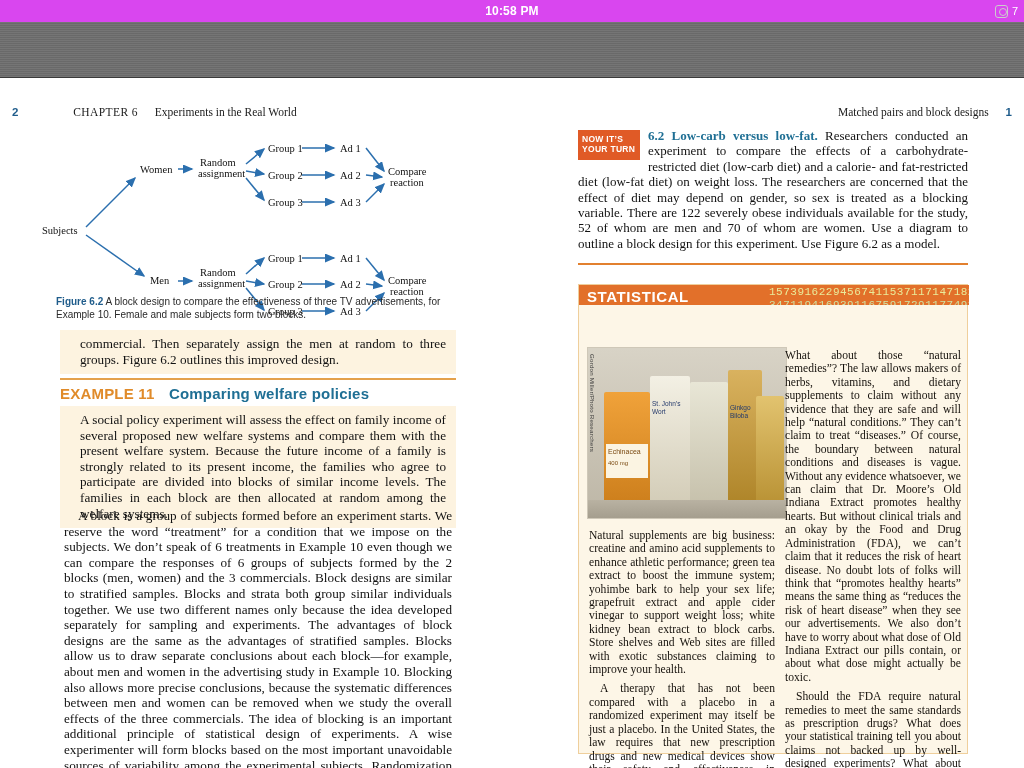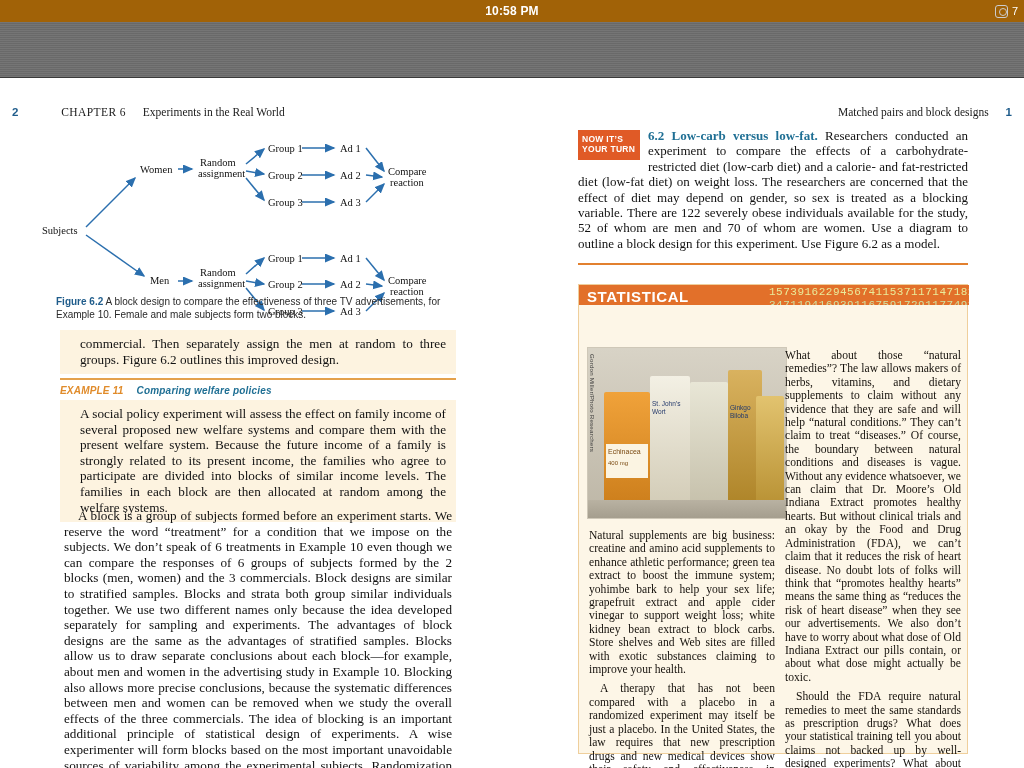--- a/index.html
+++ b/index.html
@@ -7,21 +7,21 @@
     margin: 0; padding: 0;
     width: 1024px; height: 768px;
     overflow: hidden;
     background: #ffffff;
     font-family: "Liberation Serif", serif;
   }
   
   .statusbar {
     position: absolute; top: 0; left: 0;
     width: 1024px; height: 22px;
-    background: #a16207;
+    background: #d946ef;
     color: #ffffff;
     font-family: "Liberation Sans", sans-serif;
     font-size: 12px;
     display: flex; align-items: center; justify-content: center;
   }
   .statusbar .time { font-weight: bold; letter-spacing: 0.2px; }
   .statusbar .right {
     position: absolute; right: 6px; top: 0; height: 22px;
     display: flex; align-items: center; gap: 4px;
     font-size: 11px;
@@ -67,21 +67,21 @@
     position: absolute; top: 28px;
     font-family: "Liberation Serif", serif;
     font-size: 11.5px; color: #1a1a1a;
   }
   .runhead .folio {
     font-family: "Liberation Sans", sans-serif;
     font-weight: bold; color: #1f5c8b;
   }
   .runhead-left { left: 12px; }
   .runhead-left .chap {
-    font-variant: small-caps; letter-spacing: 0.4px; margin-left: 40px;
+    font-variant: small-caps; letter-spacing: 0.4px; margin-left: 52px;
   }
   .runhead-left .title { margin-left: 14px; text-align: center; }
   .runhead-right { right: 12px; text-align: right; }
   .runhead-right .title { margin-right: 14px; }
 
   
   .figwrap { position: absolute; left: 40px; top: 58px; width: 420px; height: 185px; }
   .figcap {
     position: absolute; left: 56px; top: 218px; width: 400px;
     font-family: "Liberation Sans", sans-serif;
@@ -99,22 +99,22 @@
 
   .tinted {
     position: absolute; left: 60px; width: 396px;
     background: #fdf3e0;
     padding: 6px 10px 7px 20px;
     font-size: 13.2px; line-height: 15.6px; color: #111111;
     text-align: justify;
   }
   .examplehead {
     font-family: "Liberation Sans", sans-serif;
-    font-size: 10px; font-weight: bold;
-    color: #e08b2a; letter-spacing: 0.2px; font-style: italic;
+    font-size: 15px; font-weight: bold;
+    color: #e08b2a; letter-spacing: 0.2px;
   }
   .examplehead .ttl { color: #1f6f94; font-weight: bold; margin-left: 10px; }
   .rule-orange { border-top: 2px solid #e4a14c; margin: 0 0 5px 0; }
 
   
   .nowturn {
     position: absolute; left: 66px; top: 50px; width: 390px;
     font-size: 13px; line-height: 15.4px; text-align: justify; color: #111;
   }
   .nyt-badge {

